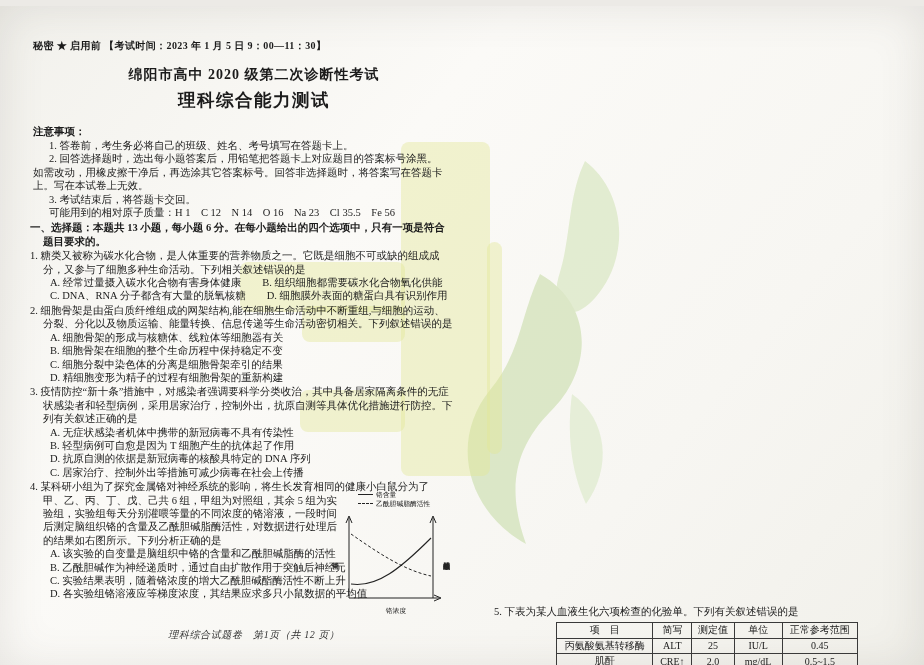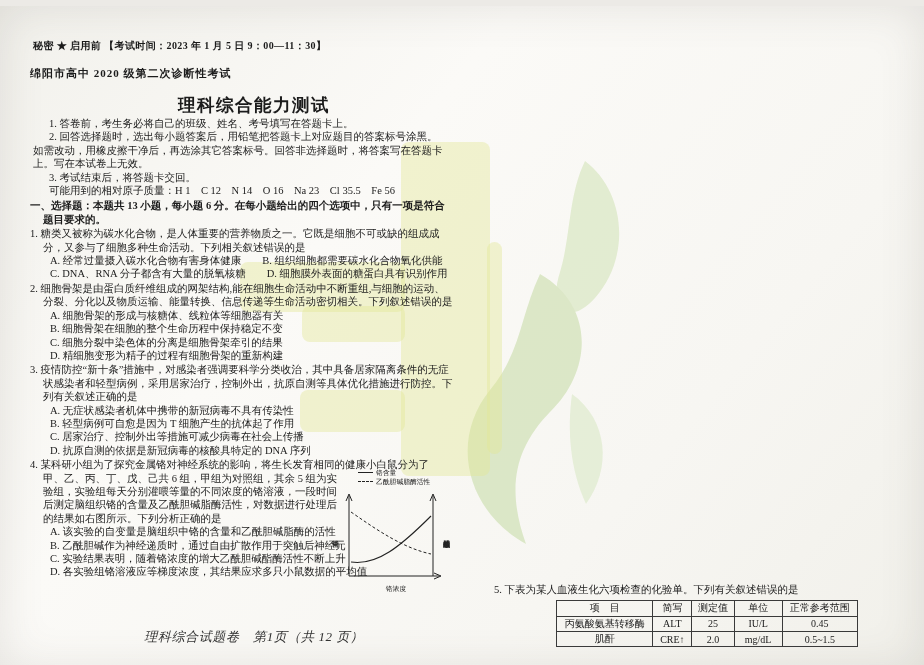--- a/index.html
+++ b/index.html
@@ -10,22 +10,22 @@
   .hl{position:absolute;background:rgba(226,232,150,.42);border-radius:8px;z-index:0;}
   .hl1{left:401px;top:136px;width:89px;height:334px;}
   .hl2{left:240px;top:256px;width:165px;height:50px;}
   .hl3{left:302px;top:300px;width:103px;height:36px;}
   .hl4{left:300px;top:384px;width:105px;height:42px;}
   .hl5{left:487px;top:236px;width:15px;height:212px;}
   .page{position:absolute;z-index:1;}
   .page-left{left:30px;top:33px;width:448px;}
   .page-right{left:494px;top:36px;width:420px;}
   .doc-header{margin:6px 0 0 3px;font-size:10px;font-weight:700;letter-spacing:.4px;white-space:nowrap;}
-  .title{margin-top:13px;text-align:left;font-size:11px;font-weight:700;letter-spacing:1px;}
-  .subtitle{margin-top:12px;text-align:center;font-size:17.5px;font-weight:800;letter-spacing:1.5px;}
+  .title{margin-top:13px;text-align:center;font-size:14px;font-weight:700;letter-spacing:1px;}
+  .subtitle{margin-top:4px;text-align:center;font-size:17.5px;font-weight:800;letter-spacing:1.5px;}
   .notice-head{margin:13px 0 0 3px;font-size:10.5px;font-weight:700;}
   .tx{font-size:10.5px;line-height:13.4px;}
   .tx .ln{white-space:nowrap;}
   .i0{padding-left:0;}
   .i1{padding-left:13px;}
   .i2{padding-left:20px;}
   .notice{margin-left:3px;}
   .notice .i1{padding-left:16px;}
   .sec{margin-top:2px;font-weight:700;}
   .q{margin-top:1px;}
@@ -35,21 +35,21 @@
   .labtable th,.labtable td{border:1px solid #3a3a3a;text-align:center;padding:0 0;height:14.4px;font-weight:400;white-space:nowrap;overflow:hidden;}
   
   .q4fig{position:absolute;top:10px;right:4px;width:142px;z-index:2;}
   .lgd{font-size:6.8px;line-height:9px;white-space:nowrap;padding-left:26px;}
   .lsample{display:inline-block;width:15px;height:1px;border-top:1px solid #222;margin:0 3px 2px 0;vertical-align:middle;}
   .lsample.dash{border-top-style:dashed;}
   .plotwrap{display:flex;align-items:center;margin-top:2px;}
   .ylab{writing-mode:vertical-rl;text-orientation:upright;font-size:6.8px;line-height:1.05;letter-spacing:0;color:#222;}
   .plot{display:block;}
   .xlab{font-size:6.8px;text-align:center;width:104px;margin-left:12px;}
-  .footer{position:absolute;width:100%;text-align:center;font-size:13px;font-style:italic;letter-spacing:.6px;color:#333;}
+  .footer{position:absolute;width:100%;text-align:center;font-size:10px;font-style:italic;letter-spacing:.6px;color:#333;}
   .footer-left{top:589px;}
 </style>
 </head>
 <body>
 
 <div class="canvas">
 
   <svg class="wm" width="240" height="420" viewBox="0 0 240 420">
     <path d="M165,5 C205,35 212,100 175,142 C150,170 127,156 140,116 C151,80 148,40 165,5 Z" fill="#dfeacb"></path>
     <path d="M120,118 C176,150 172,216 130,256 C95,292 86,332 106,388 C48,356 28,286 70,234 C101,197 100,160 120,118 Z" fill="#d7e5c0"></path>
@@ -59,20 +59,21 @@
   <div class="hl hl1"></div>
   <div class="hl hl2"></div>
   <div class="hl hl3"></div>
   <div class="hl hl4"></div>
   <div class="hl hl5"></div>
 
   <div class="page page-left rel">
     <div class="doc-header">秘密 ★ 启用前 【考试时间：2023 年 1 月 5 日 9：00—11：30】</div>
     <div class="title">绵阳市高中 2020 级第二次诊断性考试</div>
     <div class="subtitle">理科综合能力测试</div>
+    <div class="notice-head">注意事项：</div>
     <div class="tx notice">
         <div class="ln i1">1. 答卷前，考生务必将自己的班级、姓名、考号填写在答题卡上。</div>
         <div class="ln i1">2. 回答选择题时，选出每小题答案后，用铅笔把答题卡上对应题目的答案标号涂黑。</div>
         <div class="ln i0">如需改动，用橡皮擦干净后，再选涂其它答案标号。回答非选择题时，将答案写在答题卡</div>
         <div class="ln i0">上。写在本试卷上无效。</div>
         <div class="ln i1">3. 考试结束后，将答题卡交回。</div>
         <div class="ln i1">可能用到的相对原子质量：H 1　C 12　N 14　O 16　Na 23　Cl 35.5　Fe 56</div>
       </div>
     <div class="tx sec">
         <div class="ln i0">一、选择题：本题共 13 小题，每小题 6 分。在每小题给出的四个选项中，只有一项是符合</div>
@@ -91,22 +92,22 @@
         <div class="ln i2">B. 细胞骨架在细胞的整个生命历程中保持稳定不变</div>
         <div class="ln i2">C. 细胞分裂中染色体的分离是细胞骨架牵引的结果</div>
         <div class="ln i2">D. 精细胞变形为精子的过程有细胞骨架的重新构建</div>
       </div>
     <div class="tx q">
         <div class="ln i0">3. 疫情防控“新十条”措施中，对感染者强调要科学分类收治，其中具备居家隔离条件的无症</div>
         <div class="ln i1">状感染者和轻型病例，采用居家治疗，控制外出，抗原自测等具体优化措施进行防控。下</div>
         <div class="ln i1">列有关叙述正确的是</div>
         <div class="ln i2">A. 无症状感染者机体中携带的新冠病毒不具有传染性</div>
         <div class="ln i2">B. 轻型病例可自愈是因为 T 细胞产生的抗体起了作用</div>
+        <div class="ln i2">D. 抗原自测的依据是新冠病毒的核酸具特定的 DNA 序列</div>
         <div class="ln i2">C. 居家治疗、控制外出等措施可减少病毒在社会上传播</div>
-        <div class="ln i2">D. 抗原自测的依据是新冠病毒的核酸具特定的 DNA 序列</div>
       </div>
     <div class="tx q rel">
 
       <div class="q4fig">
         <div class="lgd"><span class="lsample"></span><span>铬含量</span></div>
         <div class="lgd"><span class="lsample dash"></span><span>乙酰胆碱脂酶活性</span></div>
         <div class="plotwrap">
           <div class="ylab">铬含量</div>
           <svg class="plot" width="104" height="94" viewBox="0 0 104 94">
             <path d="M10,88 L10,8 M7,13 L10,6 L13,13" fill="none" stroke="#222" stroke-width="1"></path>

